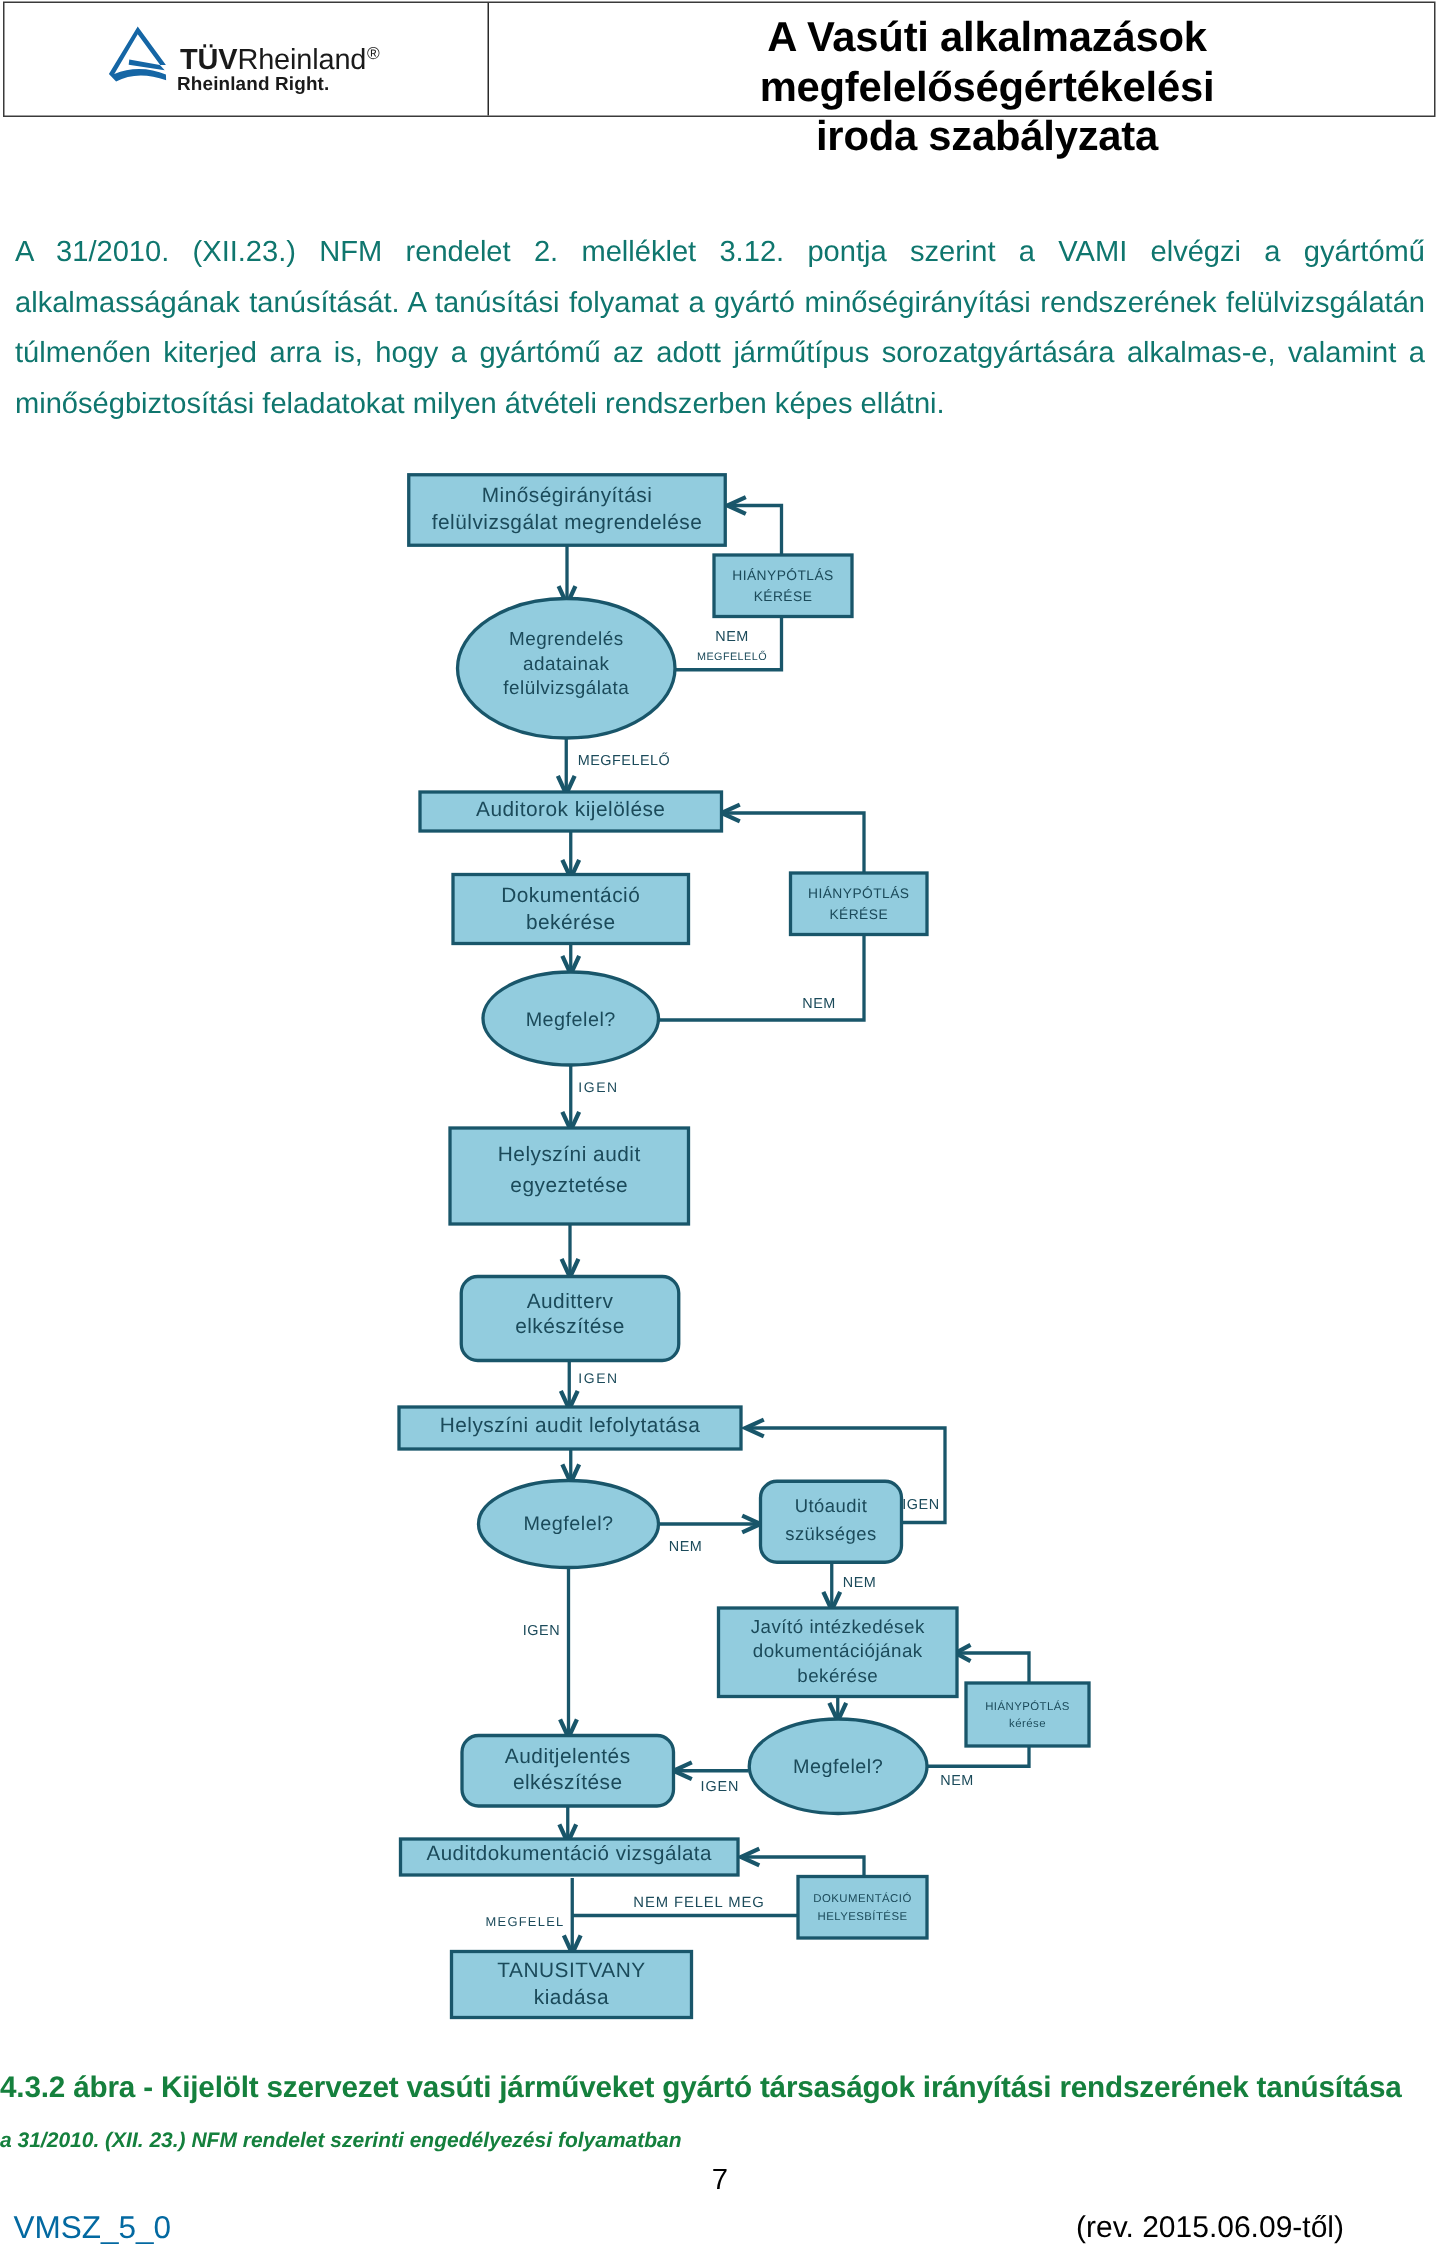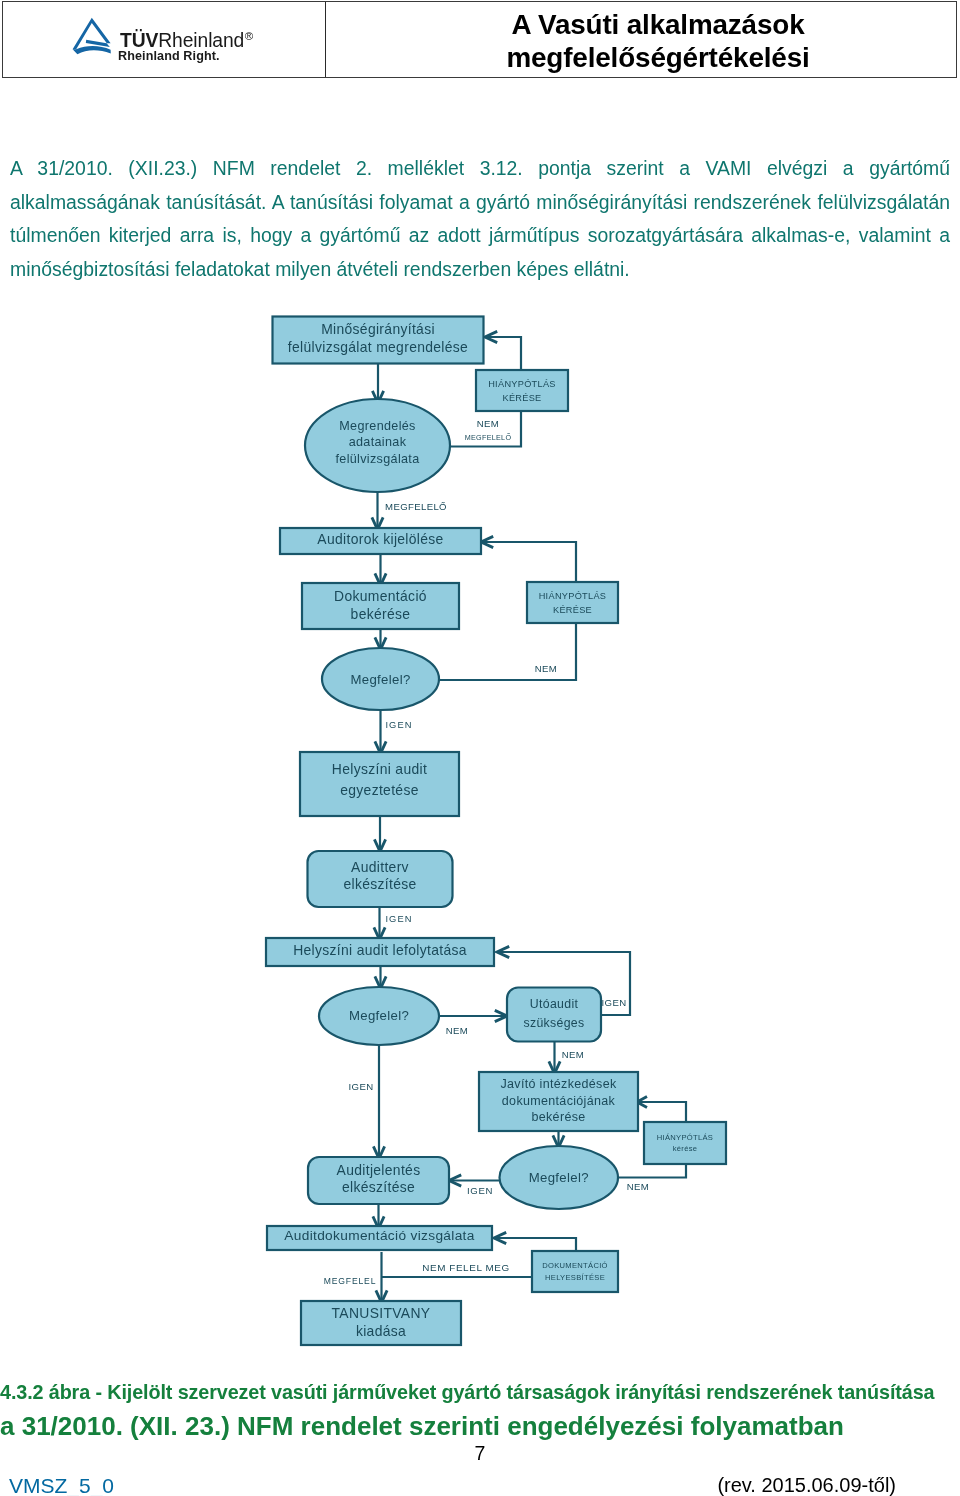--- a/index.html
+++ b/index.html
@@ -27,21 +27,21 @@
   
   .body-text{position:absolute;left:10px;top:152px;width:940px;
              font-family:"Liberation Sans",sans-serif;font-size:19.4px;color:#0f766e;
              text-align:justify;line-height:33.6px;}
 
   
   .caption{position:absolute;left:0;top:1375px;width:960px;
            font-family:"Liberation Sans",sans-serif;font-size:19.8px;font-weight:bold;color:#15803d;
            line-height:34px;}
   .caption .c1{letter-spacing:-0.12px;}
-  .caption .c2{font-size:26px;}
+  .caption .c2{font-size:14px;font-style:italic;}
   .pagenum{position:absolute;left:0;top:1442px;width:960px;text-align:center;
            font-family:"Liberation Sans",sans-serif;font-size:19.5px;color:#000;}
   .foot-l{position:absolute;left:9px;top:1474px;
           font-family:"Liberation Sans",sans-serif;font-size:21px;color:#0369a1;}
   .foot-r{position:absolute;right:64px;top:1474px;
           font-family:"Liberation Sans",sans-serif;font-size:20px;color:#000;}
 
   
   .flow{position:absolute;left:0;top:0;width:960px;height:1496px;}
   .flow .nd{fill:#92CCDE;stroke:#19566A;stroke-width:2.2;}
@@ -69,20 +69,21 @@
             <path d="M4 82 L13 82 C41 70 73 72 99 83 L99.5 92.5 C68 81 39 82 16 94.5 Z"></path>
           </g>
         </svg>
         <div class="logo-word"><b>TÜV</b>Rheinland<span class="reg">®</span></div>
         <div class="logo-tag">Rheinland Right.</div>
       </div>
     </div>
     <div class="hdr-right">
       <div class="hdr-title">
         <div>A Vasúti alkalmazások megfelelőségértékelési</div>
+        <div>iroda szabályzata</div>
       </div>
     </div>
   </div>
 
   <div class="body-text">A 31/2010. (XII.23.) NFM rendelet 2. melléklet 3.12. pontja szerint a VAMI elvégzi a gyártómű alkalmasságának tanúsítását. A tanúsítási folyamat a gyártó minőségirányítási rendszerének felülvizsgálatán túlmenően kiterjed arra is, hogy a gyártómű az adott járműtípus sorozatgyártására alkalmas-e, valamint a minőségbiztosítási feladatokat milyen átvételi rendszerben képes ellátni.</div>
 
   <svg class="flow" viewBox="0 0 960 1496" width="960" height="1496">
     <path class="ln" d="M 378 363.5 L 378 402"></path>
     <path class="ahs" style="stroke-width:2.85" d="M 372.40 390.80 L 378.00 403.00 L 383.60 390.80"></path>
     <path class="ln" d="M 450 446.5 L 521 446.5 L 521 411"></path>

